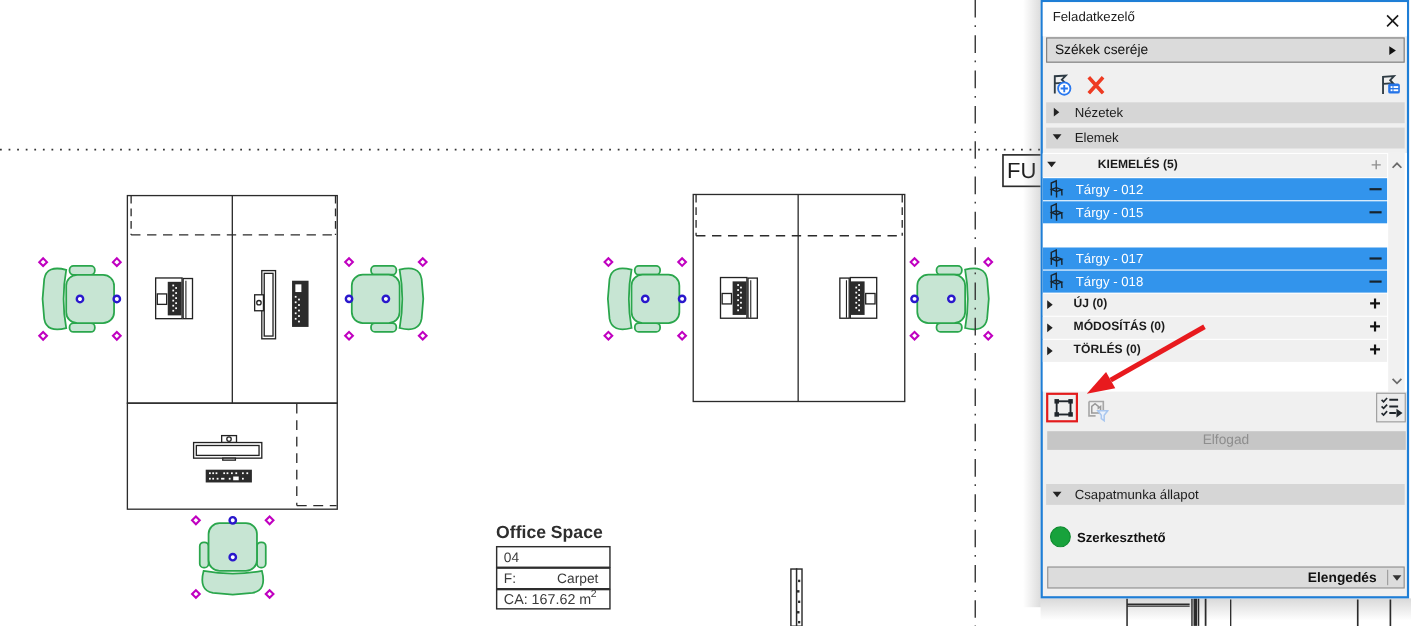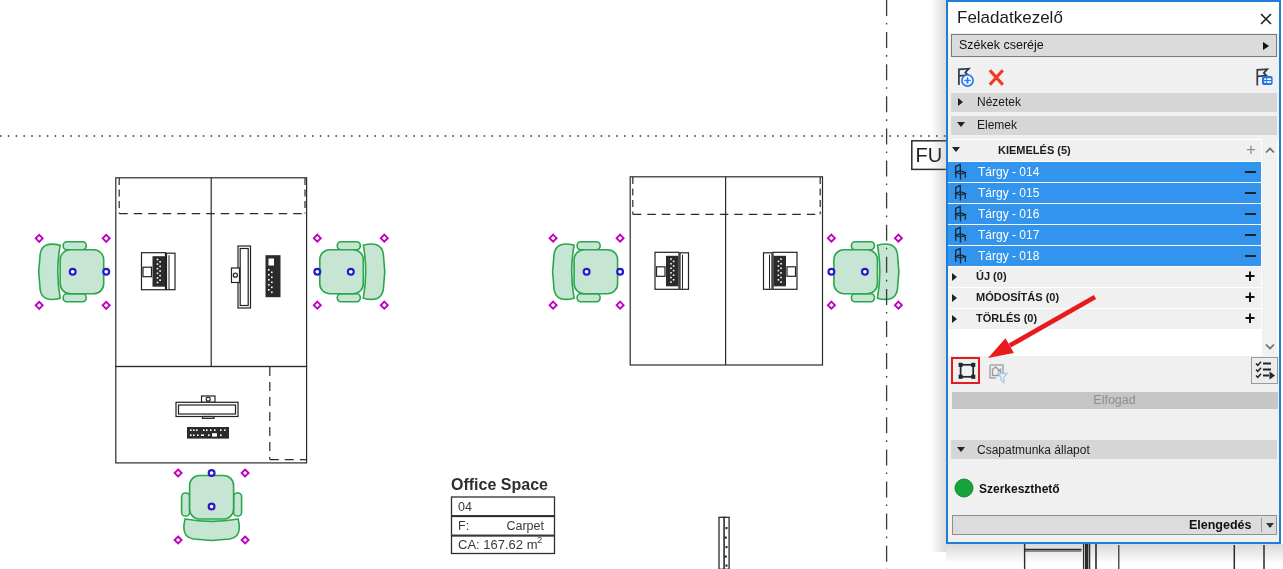--- a/index.html
+++ b/index.html
@@ -232,21 +232,21 @@
     <line x1="1234.3" y1="545" x2="1234.3" y2="569" stroke-width="1.5"></line>
     <line x1="1264" y1="545" x2="1264" y2="569" stroke-width="1.5"></line>
   </g>
 </svg>
 
 <div class="abs" style="left:930px;top:0;width:16px;height:552px;background:linear-gradient(90deg,rgba(130,130,130,0),rgba(130,130,130,0.28));"></div>
 
 <div class="abs" id="panel" style="left:946px;top:0;width:335px;height:544px;background:#f0f0f0;border:2px solid #1e7ed6;box-sizing:border-box;">
 
   <div class="abs" style="left:0;top:0;width:331px;height:31px;background:#ffffff;"></div>
-  <div class="abs" style="left:9px;top:6px;font-size:17px;color:#1b1b1b;text-align:right;">Feladatkezelő</div>
+  <div class="abs" style="left:9px;top:6px;font-size:12px;color:#1b1b1b;text-align:right;">Feladatkezelő</div>
 
   <svg class="abs" style="left:311px;top:10px;" width="14" height="14" viewBox="0 0 14 14">
     <path d="M2,2 L12,12 M12,2 L2,12" stroke="#1a1a1a" stroke-width="1.5" fill="none"></path>
   </svg>
 
   <div class="abs" style="left:3px;top:32px;width:326px;height:23px;background:#dbdbdb;border:1px solid #7a7a7a;box-sizing:border-box;padding-left:32px;">
     <span style="position:absolute;left:7px;top:3px;font-size:12.5px;color:#111;">Székek cseréje</span>
     <span style="position:absolute;right:7px;top:7px;width:0;height:0;border-left:6px solid #111;border-top:4.5px solid transparent;border-bottom:4.5px solid transparent;"></span>
   </div>
 
@@ -286,43 +286,34 @@
       <span style="position:absolute;left:28px;top:4px;font-size:11px;font-weight:bold;color:#1b1b1b;padding-left:22px;">KIEMELÉS (5)</span>
       <span style="position:absolute;left:295px;top:0px;width:16px;text-align:center;font-size:17px;color:#8f8f8f;">+</span>
     </div>
 
     <div class="abs" style="left:0;top:23px;width:313px;height:19.5px;background:#3294ec;">
       <svg style="position:absolute;left:6px;top:1px;" width="15" height="18" viewBox="0 0 15 18">
         <path d="M1.8,14.8 L1.7,3.4 L6.2,1.4 L6.4,10.8" fill="none" stroke="#17242e" stroke-width="1.3"></path>
         <path d="M1.8,9.2 L6.3,7.6 L11.2,9.4 L6.5,11.2 Z" fill="none" stroke="#17242e" stroke-width="1.2"></path>
         <path d="M6.5,11.2 L6.5,16.6 M11.2,9.4 L11.4,14.8" fill="none" stroke="#17242e" stroke-width="1.3"></path>
       </svg>
-      <span style="position:absolute;left:30px;top:3px;font-size:12px;color:#ffffff;">Tárgy - 014</span>
+      <span style="position:absolute;left:30px;top:3px;font-size:12px;color:#ffffff;">Tárgy - 012</span>
       <span style="position:absolute;left:297px;top:9px;width:11px;height:2.2px;background:#17242e;"></span>
     </div>
 
     <div class="abs" style="left:0;top:44px;width:313px;height:19.5px;background:#3294ec;">
       <svg style="position:absolute;left:6px;top:1px;" width="15" height="18" viewBox="0 0 15 18">
         <path d="M1.8,14.8 L1.7,3.4 L6.2,1.4 L6.4,10.8" fill="none" stroke="#17242e" stroke-width="1.3"></path>
         <path d="M1.8,9.2 L6.3,7.6 L11.2,9.4 L6.5,11.2 Z" fill="none" stroke="#17242e" stroke-width="1.2"></path>
         <path d="M6.5,11.2 L6.5,16.6 M11.2,9.4 L11.4,14.8" fill="none" stroke="#17242e" stroke-width="1.3"></path>
       </svg>
       <span style="position:absolute;left:30px;top:3px;font-size:12px;color:#ffffff;">Tárgy - 015</span>
       <span style="position:absolute;left:297px;top:9px;width:11px;height:2.2px;background:#17242e;"></span>
     </div>
 
-    <div class="abs" style="left:0;top:65px;width:313px;height:19.5px;background:#3294ec;">
-      <svg style="position:absolute;left:6px;top:1px;" width="15" height="18" viewBox="0 0 15 18">
-        <path d="M1.8,14.8 L1.7,3.4 L6.2,1.4 L6.4,10.8" fill="none" stroke="#17242e" stroke-width="1.3"></path>
-        <path d="M1.8,9.2 L6.3,7.6 L11.2,9.4 L6.5,11.2 Z" fill="none" stroke="#17242e" stroke-width="1.2"></path>
-        <path d="M6.5,11.2 L6.5,16.6 M11.2,9.4 L11.4,14.8" fill="none" stroke="#17242e" stroke-width="1.3"></path>
-      </svg>
-      <span style="position:absolute;left:30px;top:3px;font-size:12px;color:#ffffff;">Tárgy - 016</span>
-      <span style="position:absolute;left:297px;top:9px;width:11px;height:2.2px;background:#17242e;"></span>
-    </div>
 
     <div class="abs" style="left:0;top:86px;width:313px;height:19.5px;background:#3294ec;">
       <svg style="position:absolute;left:6px;top:1px;" width="15" height="18" viewBox="0 0 15 18">
         <path d="M1.8,14.8 L1.7,3.4 L6.2,1.4 L6.4,10.8" fill="none" stroke="#17242e" stroke-width="1.3"></path>
         <path d="M1.8,9.2 L6.3,7.6 L11.2,9.4 L6.5,11.2 Z" fill="none" stroke="#17242e" stroke-width="1.2"></path>
         <path d="M6.5,11.2 L6.5,16.6 M11.2,9.4 L11.4,14.8" fill="none" stroke="#17242e" stroke-width="1.3"></path>
       </svg>
       <span style="position:absolute;left:30px;top:3px;font-size:12px;color:#ffffff;">Tárgy - 017</span>
       <span style="position:absolute;left:297px;top:9px;width:11px;height:2.2px;background:#17242e;"></span>
     </div>

